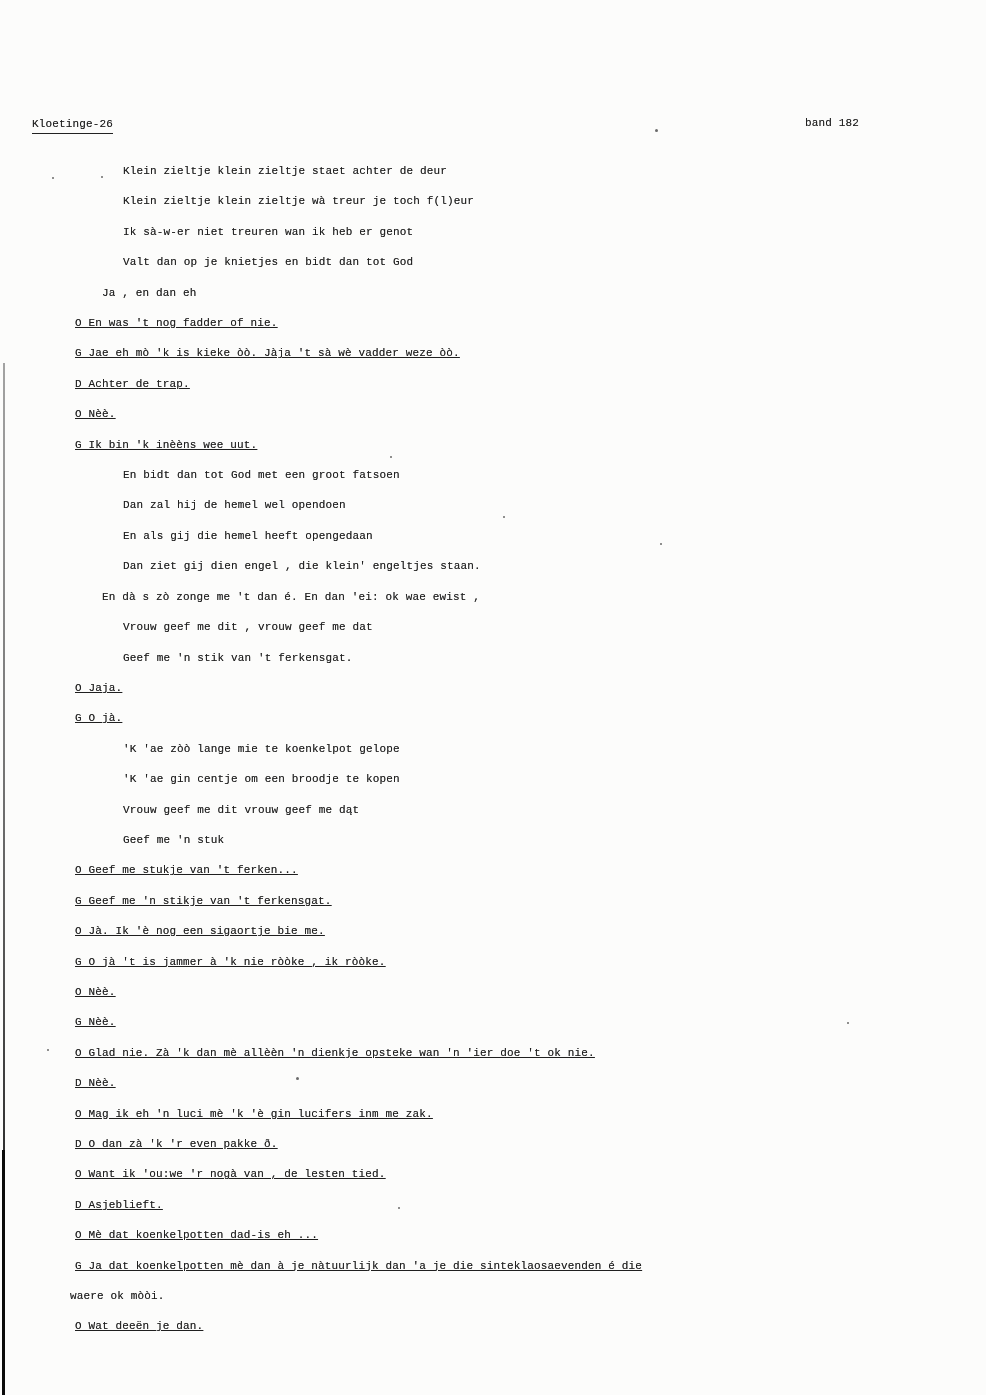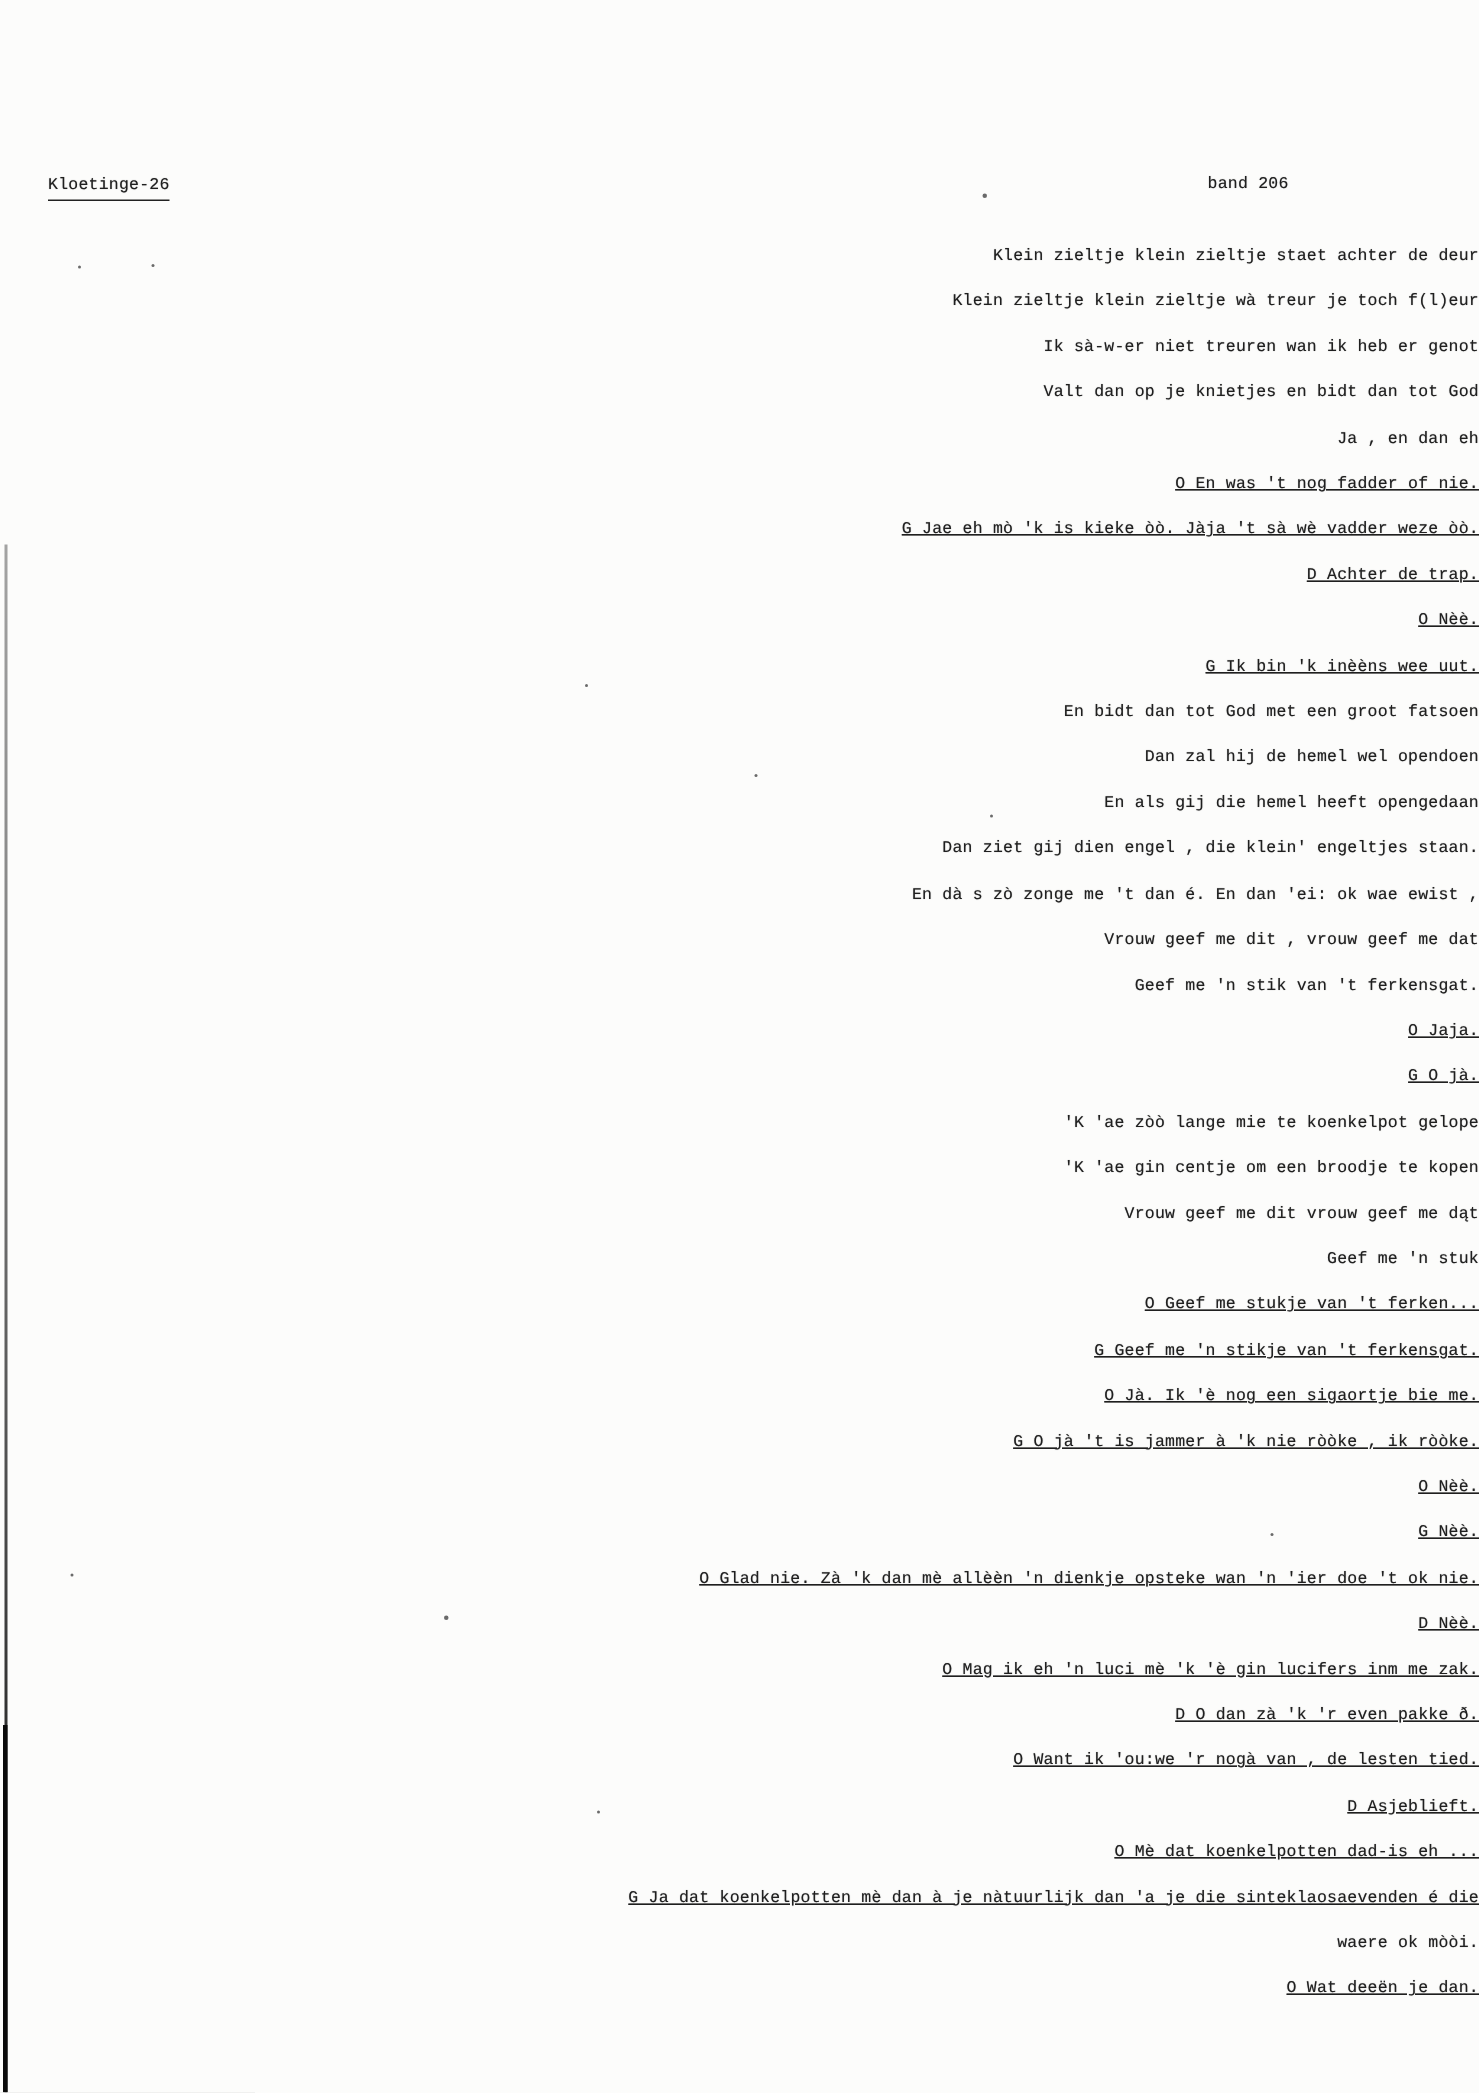--- a/index.html
+++ b/index.html
@@ -32,28 +32,27 @@
   .header-band {
     position: absolute;
     left: 805px;
     top: 117px;
   }
   .lines {
     position: absolute;
     left: 0;
     top: 156px;
     right: 0;
-    text-align: right;
   }
   .line {
     line-height: 30.42px;
     height: 30.42px;
   }
   .line.speaker { padding-left: 75px; text-decoration: underline; }
-  .line.mid     { padding-left: 84px; }
+  .line.mid     { padding-left: 55px; margin-left: 47px; }
   .line.cont    { padding-left: 70px; }
   .line.poem    { padding-left: 123px; }
   .scan-edge {
     position: absolute;
     left: 3px;
     top: 363px;
     width: 2px;
     height: 1032px;
     background: linear-gradient(to bottom,
       rgba(90,90,90,0.55) 0%,
@@ -88,17 +87,17 @@
   <div class="speck" style="left:101px;top:176px;width:2px;height:2px;"></div>
   <div class="speck" style="left:503px;top:516px;width:2px;height:2px;"></div>
   <div class="speck" style="left:660px;top:543px;width:2px;height:2px;"></div>
   <div class="speck" style="left:390px;top:456px;width:2px;height:2px;"></div>
   <div class="speck" style="left:847px;top:1022px;width:2px;height:2px;"></div>
   <div class="speck" style="left:296px;top:1077px;width:3px;height:3px;"></div>
   <div class="speck" style="left:47px;top:1049px;width:2px;height:2px;"></div>
   <div class="speck" style="left:398px;top:1207px;width:2px;height:2px;"></div>
 
   <div class="typed header-title">Kloetinge-26</div>
-  <div class="typed header-band">band 206</div>
+  <div class="typed header-band">band 182</div>
 
   <div class="lines typed"><div class="line poem">Klein zieltje klein zieltje staet achter de deur</div><div class="line poem">Klein zieltje klein zieltje wà treur je toch f(l)eur</div><div class="line poem">Ik sà-w-er niet treuren wan ik heb er genot</div><div class="line poem">Valt dan op je knietjes en bidt dan tot God</div><div class="line mid">Ja , en dan eh</div><div class="line speaker">O En was 't nog fadder of nie.</div><div class="line speaker">G Jae eh mò 'k is kieke òò. Jàja 't sà wè vadder weze òò.</div><div class="line speaker">D Achter de trap.</div><div class="line speaker">O Nèè.</div><div class="line speaker">G Ik bin 'k inèèns wee uut.</div><div class="line poem">En bidt dan tot God met een groot fatsoen</div><div class="line poem">Dan zal hij de hemel wel opendoen</div><div class="line poem">En als gij die hemel heeft opengedaan</div><div class="line poem">Dan ziet gij dien engel , die klein' engeltjes staan.</div><div class="line mid">En dà s zò zonge me 't dan é. En dan 'ei: ok wae ewist ,</div><div class="line poem">Vrouw geef me dit , vrouw geef me dat</div><div class="line poem">Geef me 'n stik van 't ferkensgat.</div><div class="line speaker">O Jaja.</div><div class="line speaker">G O jà.</div><div class="line poem">'K 'ae zòò lange mie te koenkelpot gelope</div><div class="line poem">'K 'ae gin centje om een broodje te kopen</div><div class="line poem">Vrouw geef me dit vrouw geef me dąt</div><div class="line poem">Geef me 'n stuk</div><div class="line speaker">O Geef me stukje van 't ferken...</div><div class="line speaker">G Geef me 'n stikje van 't ferkensgat.</div><div class="line speaker">O Jà. Ik 'è nog een sigaortje bie me.</div><div class="line speaker">G O jà 't is jammer à 'k nie ròòke , ik ròòke.</div><div class="line speaker">O Nèè.</div><div class="line speaker">G Nèè.</div><div class="line speaker">O Glad nie. Zà 'k dan mè allèèn 'n dienkje opsteke wan 'n 'ier doe 't ok nie.</div><div class="line speaker">D Nèè.</div><div class="line speaker">O Mag ik eh 'n luci mè 'k 'è gin lucifers inm me zak.</div><div class="line speaker">D O dan zà 'k 'r even pakke ð.</div><div class="line speaker">O Want ik 'ou:we 'r nogà van , de lesten tied.</div><div class="line speaker">D Asjeblieft.</div><div class="line speaker">O Mè dat koenkelpotten dad-is eh ...</div><div class="line speaker">G Ja dat koenkelpotten mè dan à je nàtuurlijk dan 'a je die sinteklaosaevenden é die</div><div class="line cont">waere ok mòòi.</div><div class="line speaker">O Wat deeën je dan.</div></div>
 
 </div>
 
 </body></html>

